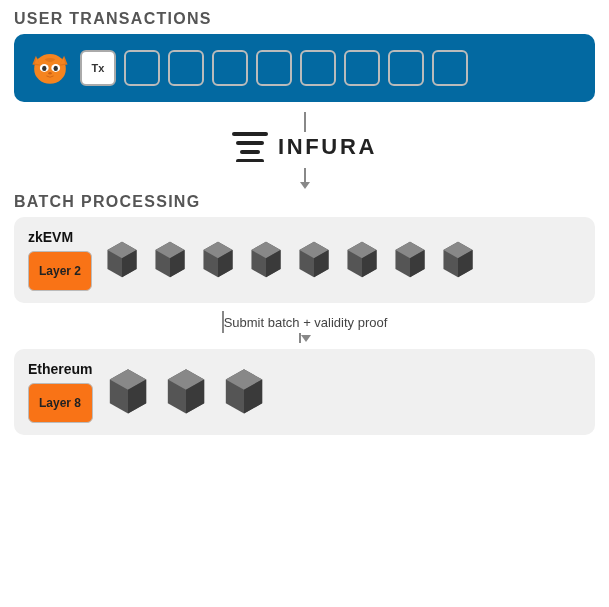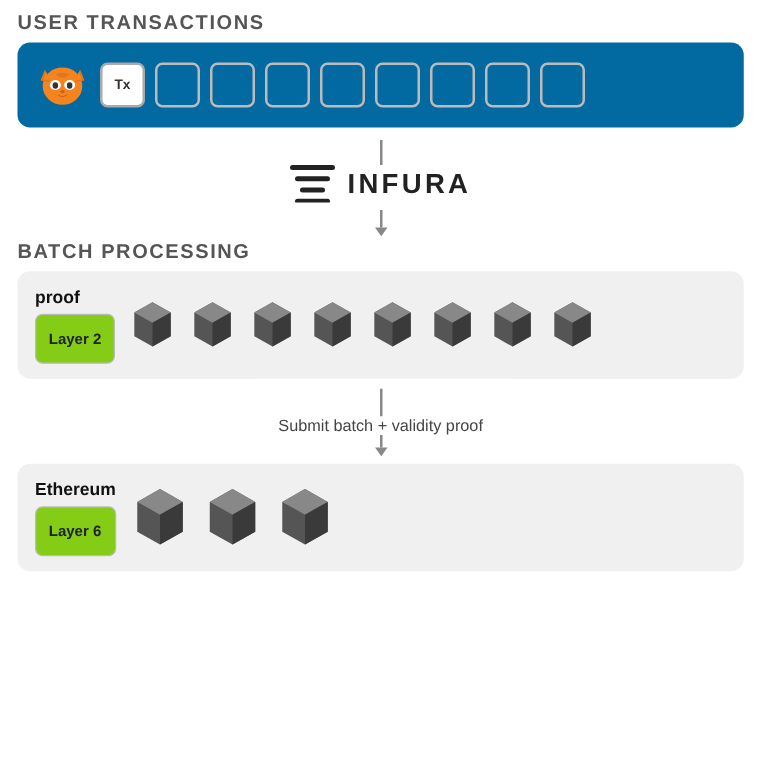--- a/index.html
+++ b/index.html
@@ -126,21 +126,21 @@
       flex-shrink: 0;
     }
 
     .layer-name {
       font-size: 14px;
       font-weight: 700;
       color: #111;
     }
 
     .layer-badge {
-      background: #84cc16;
+      background: #f97316;
       border: 1.5px solid #bbb;
       border-radius: 6px;
       padding: 12px 10px;
       font-size: 12px;
       font-weight: 600;
       color: #222;
     }
 
     .cubes-row {
       display: flex;
@@ -166,21 +166,21 @@
 
     
     .proof-section {
       margin-bottom: 0;
     }
 
     .connector-center {
       display: flex;
       justify-content: center;
       align-items: center;
-      flex-direction: column;
+      flex-direction: row;
     }
   </style>
 </head>
 <body>
 
 <div class="page">
 
   <div class="user-transactions-section">
     <div class="section-label">USER TRANSACTIONS</div>
     <div class="tx-card">
@@ -238,21 +238,21 @@
     </div>
 
     <div class="connector-line" style="height:14px;"></div>
     <div class="connector-arrow"></div>
   </div>
 
   <div class="batch-section">
     <div class="section-label">BATCH PROCESSING</div>
     <div class="layer-card">
       <div class="layer-info">
-        <span class="layer-name">proof</span>
+        <span class="layer-name">zkEVM</span>
         <span class="layer-badge">Layer 2</span>
       </div>
       <div class="cubes-row">
 
         <svg class="cube3d" viewBox="0 0 40 44">
           <polygon points="20,2 36,11 36,32 20,41 4,32 4,11" fill="#555"></polygon>
           <polygon points="20,2 36,11 20,20 4,11" fill="#888"></polygon>
           <polygon points="36,11 36,32 20,41 20,20" fill="#3a3a3a"></polygon>
         </svg>
         <svg class="cube3d" viewBox="0 0 40 44">
@@ -300,21 +300,21 @@
   </div>
   <div class="connector-center">
     <div class="connector-line" style="height:10px;"></div>
     <div class="connector-arrow"></div>
   </div>
 
   <div class="proof-section" style="margin-top:6px;">
     <div class="layer-card">
       <div class="layer-info">
         <span class="layer-name">Ethereum</span>
-        <span class="layer-badge">Layer 6</span>
+        <span class="layer-badge">Layer 8</span>
       </div>
       <div class="cubes-row">
 
         <svg class="cube3d" viewBox="0 0 40 44" style="width:50px;height:50px;">
           <polygon points="20,2 36,11 36,32 20,41 4,32 4,11" fill="#555"></polygon>
           <polygon points="20,2 36,11 20,20 4,11" fill="#888"></polygon>
           <polygon points="36,11 36,32 20,41 20,20" fill="#3a3a3a"></polygon>
         </svg>
         <svg class="cube3d" viewBox="0 0 40 44" style="width:50px;height:50px;">
           <polygon points="20,2 36,11 36,32 20,41 4,32 4,11" fill="#555"></polygon>

